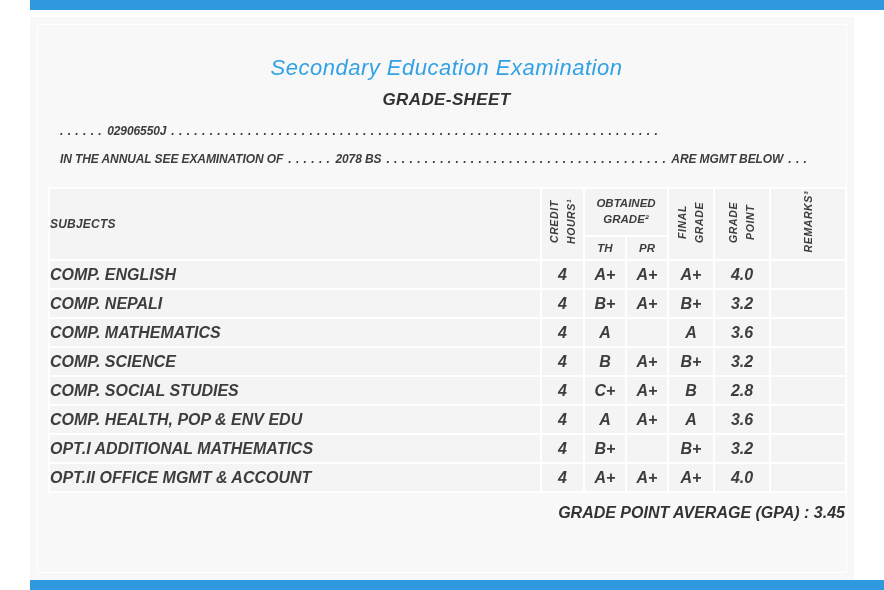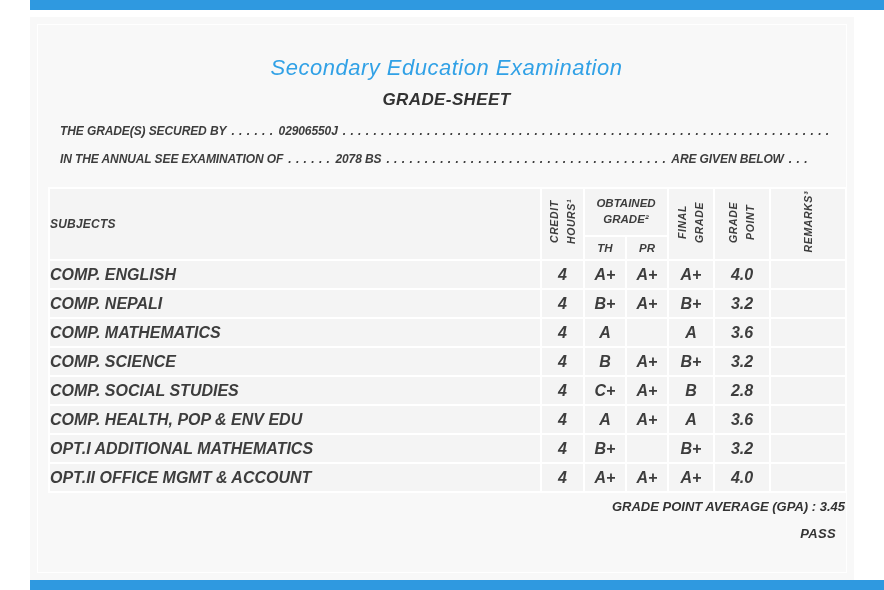--- a/index.html
+++ b/index.html
@@ -47,21 +47,21 @@
   .center{text-align:center;}
   .hdr-obtained{font-size:11.5px;line-height:1.35;white-space:pre-line;text-align:center;}
   .hdr-thpr{font-size:11.5px;text-align:center;}
   .vert{
     display:inline-block;writing-mode:vertical-rl;transform:rotate(180deg);
     white-space:pre-line;font-size:10.5px;font-weight:700;
     letter-spacing:0.6px;line-height:1.6;
   }
   th.vcell{text-align:center;}
   .gpa-line{
-    margin-top:6px;text-align:right;font-size:13px;font-weight:700;
+    margin-top:12px;text-align:right;font-size:16px;font-weight:700;
     color:#333333;height:15px;line-height:15px;
   }
   .result-line{
     margin-top:12px;text-align:right;font-size:13px;font-weight:700;
     color:#333333;height:15px;line-height:15px;padding-right:9px;letter-spacing:0.3px;
   }
 </style>
 </head>
 <body>
 
@@ -69,31 +69,30 @@
 <div class="accent-bar bottom"></div>
 
 <div class="card">
   <div class="content">
 
     <div class="title">Secondary Education Examination</div>
     <div class="subtitle">GRADE-SHEET</div>
 
     <div class="info">
       <div class="info-line">
-        <span>THE GRADE(S) SECURED BY</span>
         <span class="dots">. . . . . .</span>
         <span>02906550J</span>
         <span class="dots">. . . . . . . . . . . . . . . . . . . . . . . . . . . . . . . . . . . . . . . . . . . . . . . . . . . . . . . . . . . . . . . .</span>
       </div>
       <div class="info-line">
         <span>IN THE ANNUAL SEE EXAMINATION OF</span>
         <span class="dots">. . . . . .</span>
         <span>2078 BS</span>
         <span class="dots">. . . . . . . . . . . . . . . . . . . . . . . . . . . . . . . . . . . . .</span>
-        <span>ARE GIVEN BELOW</span>
+        <span>ARE MGMT BELOW</span>
         <span class="dots">. . .</span>
       </div>
     </div>
 
     <table class="grades">
       <colgroup>
         <col style="width:492px">
           <col style="width:43px">
           <col style="width:42px">
         <col style="width:42px">
@@ -187,16 +186,15 @@
         <td class="center">A+</td>
         <td class="center">A+</td>
         <td class="center">A+</td>
         <td class="center">4.0</td>
         <td class="center"></td>
       </tr>
     </tbody>
       </table>
 
     <div class="gpa-line">GRADE POINT AVERAGE (GPA) : 3.45</div>
-    <div class="result-line">PASS</div>
 
   </div>
 </div>
 
 </body></html>

